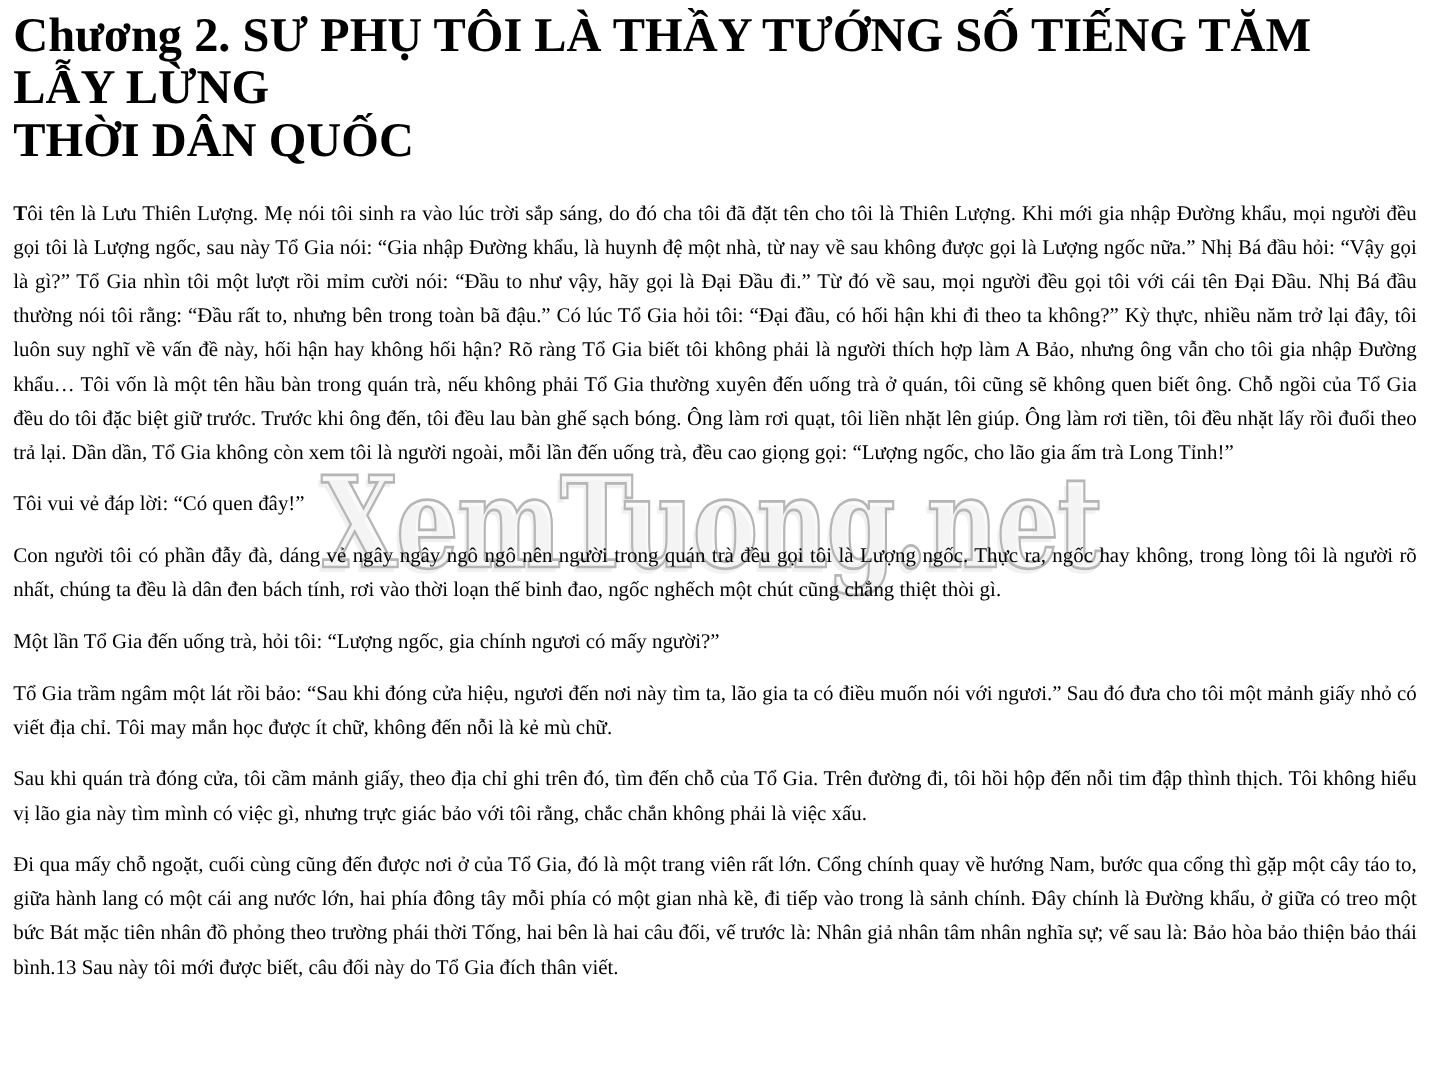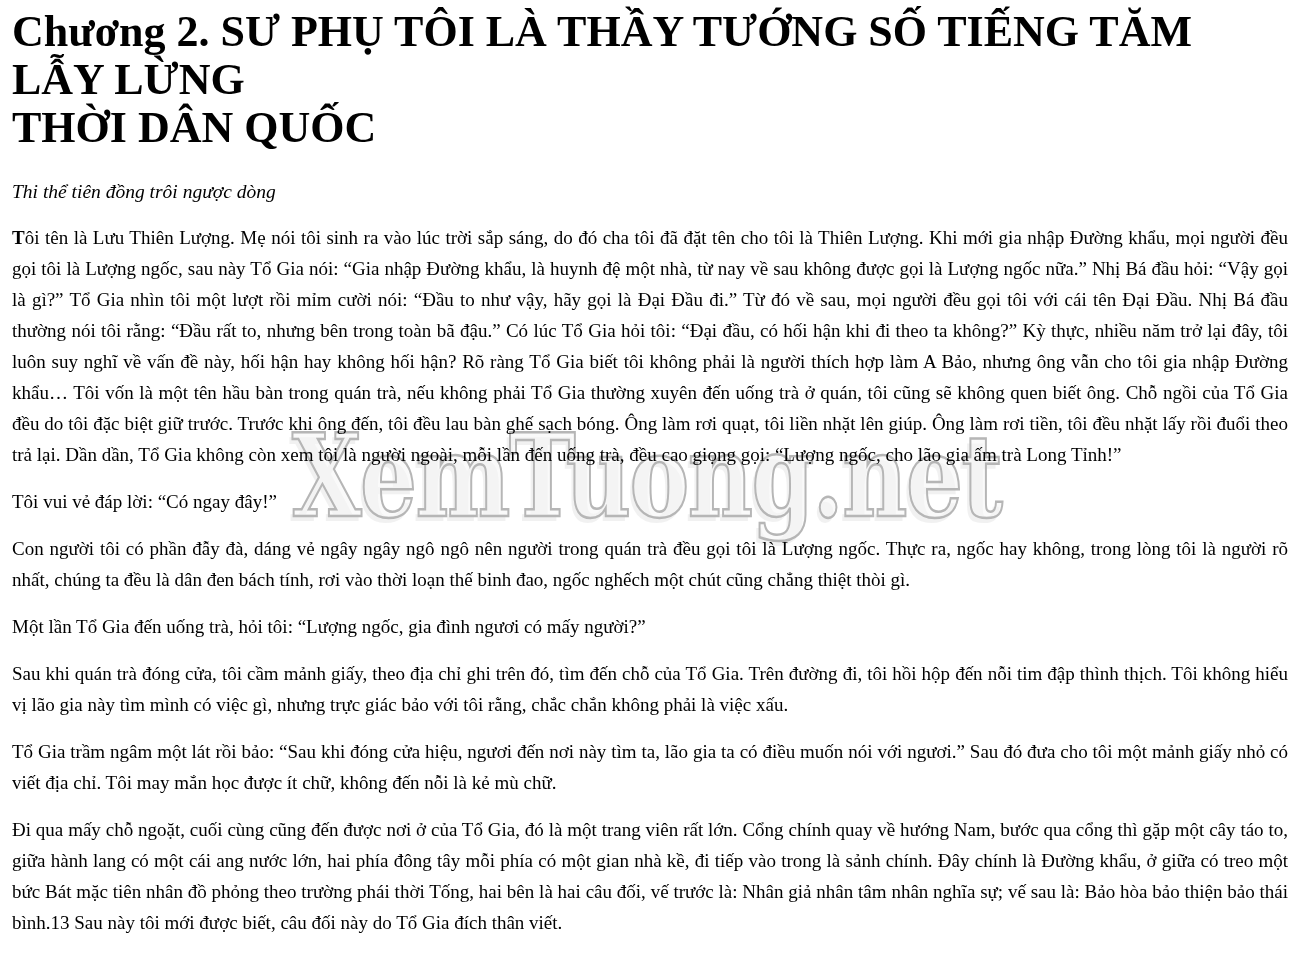--- a/index.html
+++ b/index.html
@@ -61,24 +61,23 @@
 </style>
 </head>
 <body>
 
 <div class="page">
 
   <div class="watermark">XemTuong.net</div>
 
   <h1 class="chapter-title"><span>Chương 2. SƯ PHỤ TÔI LÀ THẦY TƯỚNG SỐ TIẾNG TĂM LẪY LỪNG</span><br><span>THỜI DÂN QUỐC</span></h1>
 
-  <p class="subtitle">Thi thể tiên đồng trôi ngược dòng</p>
 
   <p class="body-par"><span class="lead-cap">T</span><span>ôi tên là Lưu Thiên Lượng. Mẹ nói tôi sinh ra vào lúc trời sắp sáng, do đó cha tôi đã đặt tên cho tôi là Thiên Lượng. Khi mới gia nhập Đường khẩu, mọi người đều gọi tôi là Lượng ngốc, sau này Tổ Gia nói: “Gia nhập Đường khẩu, là huynh đệ một nhà, từ nay về sau không được gọi là Lượng ngốc nữa.” Nhị Bá đầu hỏi: “Vậy gọi là gì?” Tổ Gia nhìn tôi một lượt rồi mỉm cười nói: “Đầu to như vậy, hãy gọi là Đại Đầu đi.” Từ đó về sau, mọi người đều gọi tôi với cái tên Đại Đầu. Nhị Bá đầu thường nói tôi rằng: “Đầu rất to, nhưng bên trong toàn bã đậu.” Có lúc Tổ Gia hỏi tôi: “Đại đầu, có hối hận khi đi theo ta không?” Kỳ thực, nhiều năm trở lại đây, tôi luôn suy nghĩ về vấn đề này, hối hận hay không hối hận? Rõ ràng Tổ Gia biết tôi không phải là người thích hợp làm A Bảo, nhưng ông vẫn cho tôi gia nhập Đường khẩu… Tôi vốn là một tên hầu bàn trong quán trà, nếu không phải Tổ Gia thường xuyên đến uống trà ở quán, tôi cũng sẽ không quen biết ông. Chỗ ngồi của Tổ Gia đều do tôi đặc biệt giữ trước. Trước khi ông đến, tôi đều lau bàn ghế sạch bóng. Ông làm rơi quạt, tôi liền nhặt lên giúp. Ông làm rơi tiền, tôi đều nhặt lấy rồi đuổi theo trả lại. Dần dần, Tổ Gia không còn xem tôi là người ngoài, mỗi lần đến uống trà, đều cao giọng gọi: “Lượng ngốc, cho lão gia ấm trà Long Tỉnh!”</span></p>
 
-  <p class="body-par">Tôi vui vẻ đáp lời: “Có ngay đây!”</p>
+  <p class="body-par">Tôi vui vẻ đáp lời: “Có quen đây!”</p>
   <p class="body-par">Con người tôi có phần đẫy đà, dáng vẻ ngây ngây ngô ngô nên người trong quán trà đều gọi tôi là Lượng ngốc. Thực ra, ngốc hay không, trong lòng tôi là người rõ nhất, chúng ta đều là dân đen bách tính, rơi vào thời loạn thế binh đao, ngốc nghếch một chút cũng chẳng thiệt thòi gì.</p>
-  <p class="body-par">Một lần Tổ Gia đến uống trà, hỏi tôi: “Lượng ngốc, gia đình ngươi có mấy người?”</p>
+  <p class="body-par">Một lần Tổ Gia đến uống trà, hỏi tôi: “Lượng ngốc, gia chính ngươi có mấy người?”</p>
+  <p class="body-par">Tổ Gia trầm ngâm một lát rồi bảo: “Sau khi đóng cửa hiệu, ngươi đến nơi này tìm ta, lão gia ta có điều muốn nói với ngươi.” Sau đó đưa cho tôi một mảnh giấy nhỏ có viết địa chỉ. Tôi may mắn học được ít chữ, không đến nỗi là kẻ mù chữ.</p>
   <p class="body-par">Sau khi quán trà đóng cửa, tôi cầm mảnh giấy, theo địa chỉ ghi trên đó, tìm đến chỗ của Tổ Gia. Trên đường đi, tôi hồi hộp đến nỗi tim đập thình thịch. Tôi không hiểu vị lão gia này tìm mình có việc gì, nhưng trực giác bảo với tôi rằng, chắc chắn không phải là việc xấu.</p>
-  <p class="body-par">Tổ Gia trầm ngâm một lát rồi bảo: “Sau khi đóng cửa hiệu, ngươi đến nơi này tìm ta, lão gia ta có điều muốn nói với ngươi.” Sau đó đưa cho tôi một mảnh giấy nhỏ có viết địa chỉ. Tôi may mắn học được ít chữ, không đến nỗi là kẻ mù chữ.</p>
   <p class="body-par">Đi qua mấy chỗ ngoặt, cuối cùng cũng đến được nơi ở của Tổ Gia, đó là một trang viên rất lớn. Cổng chính quay về hướng Nam, bước qua cổng thì gặp một cây táo to, giữa hành lang có một cái ang nước lớn, hai phía đông tây mỗi phía có một gian nhà kề, đi tiếp vào trong là sảnh chính. Đây chính là Đường khẩu, ở giữa có treo một bức Bát mặc tiên nhân đồ phỏng theo trường phái thời Tống, hai bên là hai câu đối, vế trước là: Nhân giả nhân tâm nhân nghĩa sự; vế sau là: Bảo hòa bảo thiện bảo thái bình.13 Sau này tôi mới được biết, câu đối này do Tổ Gia đích thân viết.</p>
 
 </div>
 
 </body></html>

